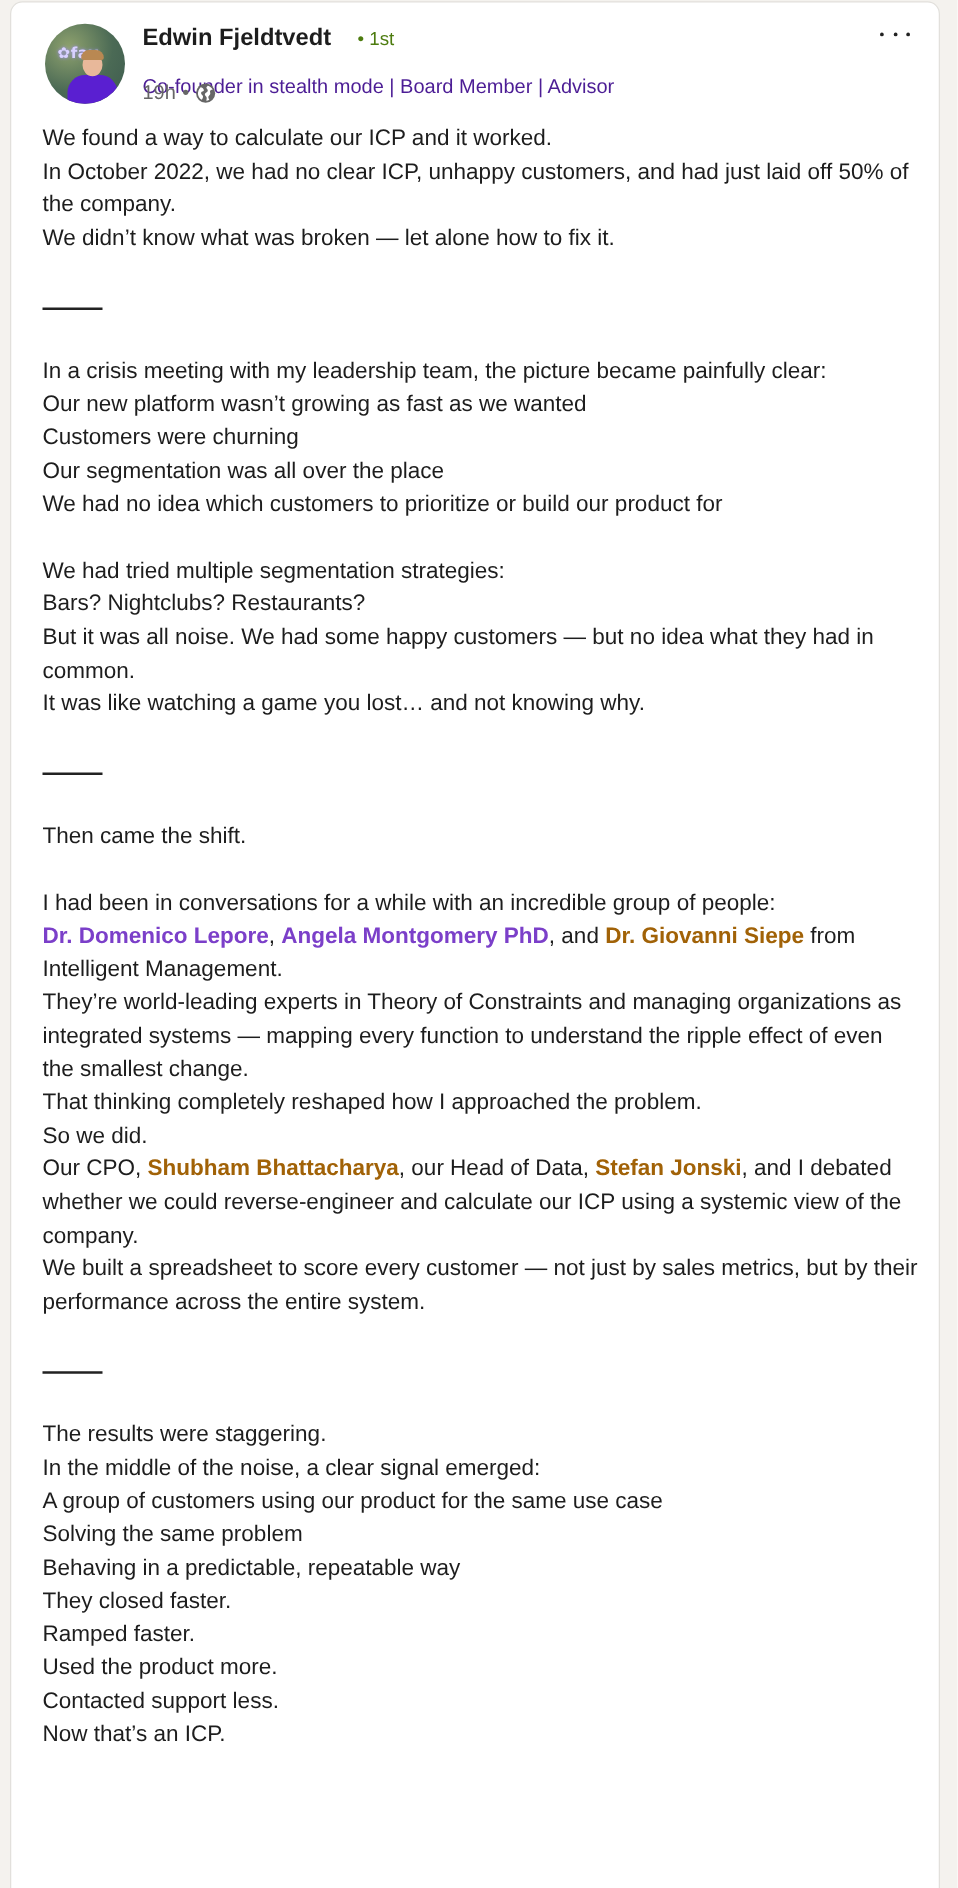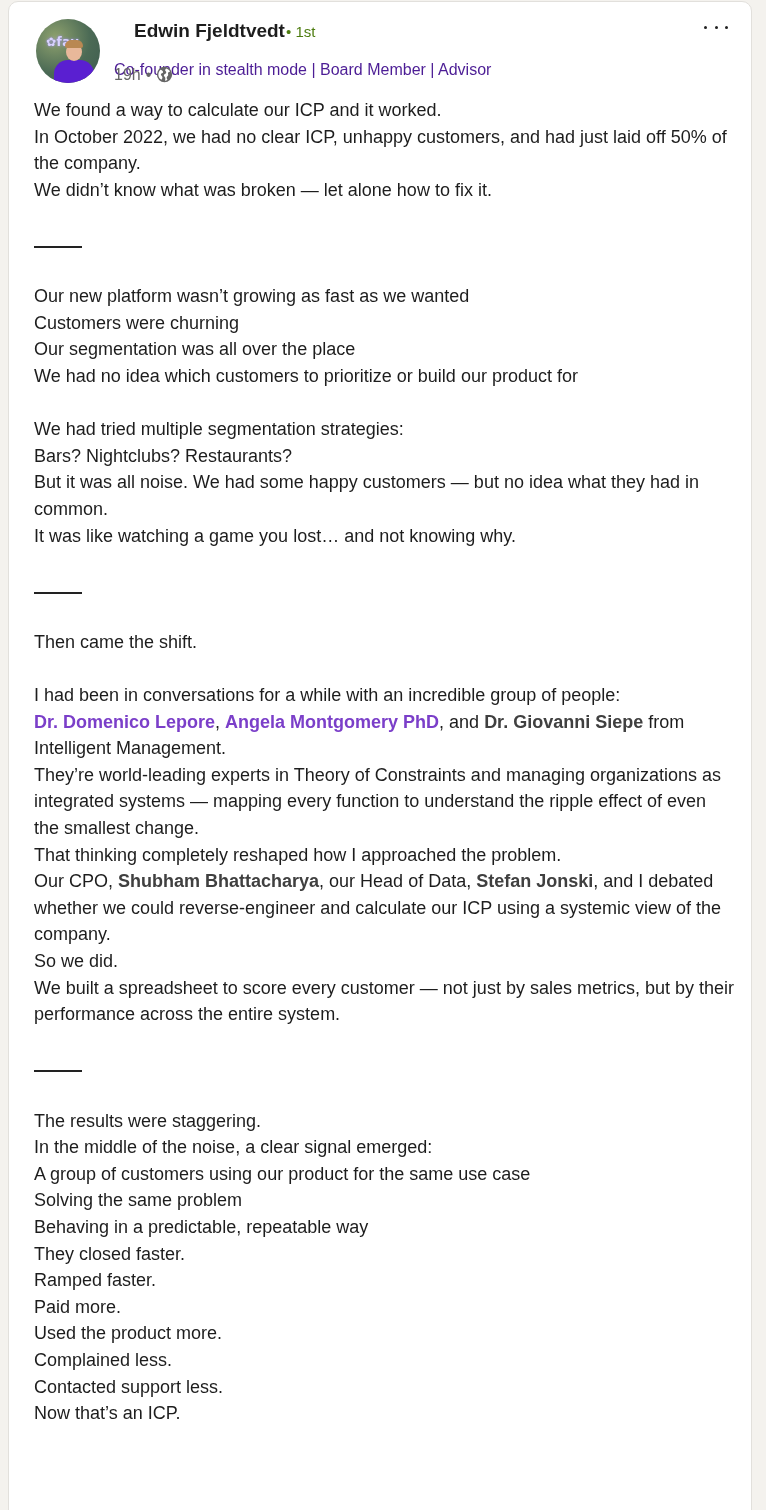--- a/index.html
+++ b/index.html
@@ -40,21 +40,20 @@
   }
   .avatar .shirt {
     position: absolute; left: 18px; top: 41px;
     width: 40px; height: 30px; border-radius: 14px 14px 0 0;
     background: #5a1fd1;
   }
   .author-name {
     position: absolute; left: 114px; top: 20px;
     font-size: 19px; font-weight: bold; color: #1d1d1d;
     white-space: nowrap;
-    margin-left: 20px;
   }
   .degree {
     position: absolute; left: 286px; top: 23px;
     font-size: 15px; color: #4d7c0f; white-space: nowrap;
   }
   .headline {
     position: absolute; left: 114px; top: 45px;
     font-size: 16px; color: #4c1d95; white-space: nowrap; margin-top: 16px;
   }
   .meta {
@@ -77,21 +76,21 @@
     font-family: "Liberation Sans", sans-serif;
   }
   .body p { margin: 0; }
   .body .blank { height: 26.6px; }
   .body .divider-line { height: 26.6px; position: relative; }
   .body .divider-line span {
     position: absolute; left: 0; top: 16px; width: 48px; height: 2px; background: #222;
   }
   .mention { font-weight: bold; text-decoration: none; cursor: pointer; text-align: center; }
   .mention.visited { color: #7b3fc9; }
-  .mention.link { color: #404040; }
+  .mention.link { color: #a16207; }
 </style>
 </head>
 <body>
 
 <div class="card"></div>
 
 <div class="avatar">
   <span class="neon">✿fav</span>
   <span class="shirt"></span>
   <span class="head"></span>
@@ -118,53 +117,52 @@
 
 <div class="body">
   <p>We found a way to calculate our ICP and it worked.</p>
   <p>In October 2022, we had no clear ICP, unhappy customers, and had just laid off 50% of the company.</p>
   <p>We didn’t know what was broken — let alone how to fix it.</p>
   <div class="blank"></div>
   <div class="divider-line">
       <span></span>
     </div>
   <div class="blank"></div>
+  <p>In a crisis meeting with my leadership team, the picture became painfully clear:</p>
   <p>Our new platform wasn’t growing as fast as we wanted</p>
   <p>Customers were churning</p>
   <p>Our segmentation was all over the place</p>
   <p>We had no idea which customers to prioritize or build our product for</p>
   <div class="blank"></div>
   <p>We had tried multiple segmentation strategies:</p>
   <p>Bars? Nightclubs? Restaurants?</p>
   <p>But it was all noise. We had some happy customers — but no idea what they had in common.</p>
   <p>It was like watching a game you lost… and not knowing why.</p>
   <div class="blank"></div>
   <div class="divider-line">
       <span></span>
     </div>
   <div class="blank"></div>
   <p>Then came the shift.</p>
   <div class="blank"></div>
   <p>I had been in conversations for a while with an incredible group of people:</p>
   <p><a class="mention visited">Dr. Domenico Lepore</a><span>, </span><a class="mention visited">Angela Montgomery PhD</a><span>, and </span><a class="mention link">Dr. Giovanni Siepe</a><span> from Intelligent Management.</span></p>
   <p>They’re world-leading experts in Theory of Constraints and managing organizations as integrated systems — mapping every function to understand the ripple effect of even the smallest change.</p>
   <p>That thinking completely reshaped how I approached the problem.</p>
+  <p>So we did.</p>
   <p><span>Our CPO, </span><a class="mention link">Shubham Bhattacharya</a><span>, our Head of Data, </span><a class="mention link">Stefan Jonski</a><span>, and I debated whether we could reverse-engineer and calculate our ICP using a systemic view of the company.</span></p>
-  <p>So we did.</p>
   <p>We built a spreadsheet to score every customer — not just by sales metrics, but by their performance across the entire system.</p>
   <div class="blank"></div>
   <div class="divider-line">
       <span></span>
     </div>
   <div class="blank"></div>
   <p>The results were staggering.</p>
   <p>In the middle of the noise, a clear signal emerged:</p>
   <p>A group of customers using our product for the same use case</p>
   <p>Solving the same problem</p>
   <p>Behaving in a predictable, repeatable way</p>
   <p>They closed faster.</p>
   <p>Ramped faster.</p>
-  <p>Paid more.</p>
   <p>Used the product more.</p>
-  <p>Complained less.</p>
   <p>Contacted support less.</p>
   <p>Now that’s an ICP.</p>
 </div>
 
 </body></html>

